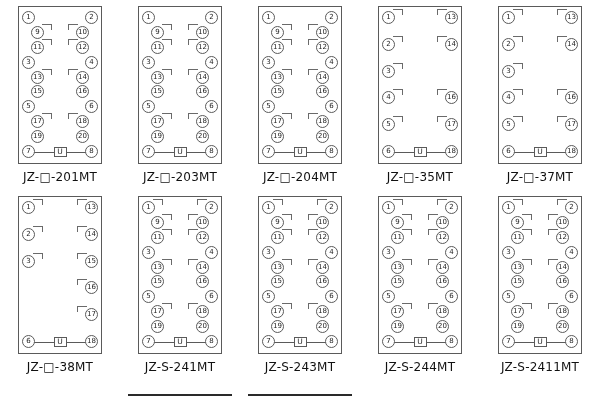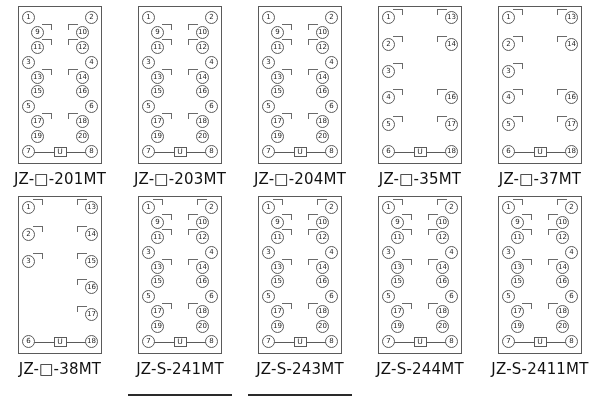--- a/index.html
+++ b/index.html
@@ -15,21 +15,21 @@
         color:#222;background:#fff;box-sizing:border-box;z-index:1;}
   .term.empty{visibility:hidden;}
   .term.hl::after{content:"";position:absolute;left:10px;top:-3px;width:9px;height:5px;
         border-top:1px solid #6a6a6a;border-right:1px solid #6a6a6a;}
   .term.hr::before{content:"";position:absolute;right:10px;top:-3px;width:9px;height:5px;
         border-top:1px solid #6a6a6a;border-left:1px solid #6a6a6a;}
   .brow{position:relative;display:flex;justify-content:space-between;align-items:center;height:14px;}
   .brow::before{content:"";position:absolute;left:11px;right:11px;top:50%;border-top:1px solid #5a5a5a;}
   .ubox{position:relative;z-index:1;width:13px;height:10px;border:1px solid #5a5a5a;background:#fff;
         display:flex;align-items:center;justify-content:center;font-size:7.5px;color:#222;box-sizing:border-box;}
-  .plabel{margin-top:6px;font-size:15px;color:#111;letter-spacing:0.2px;white-space:nowrap;}
+  .plabel{margin-top:6px;font-size:12px;color:#111;letter-spacing:0.2px;white-space:nowrap;}
   .edge{position:absolute;height:2px;background:#2a2a2a;top:394px;}
   .edge1{left:128px;width:104px;}
   .edge2{left:248px;width:104px;}
 </style>
 </head>
 <body>
 
 <div class="board">
   <div class="edge edge1"></div>
   <div class="edge edge2"></div>

